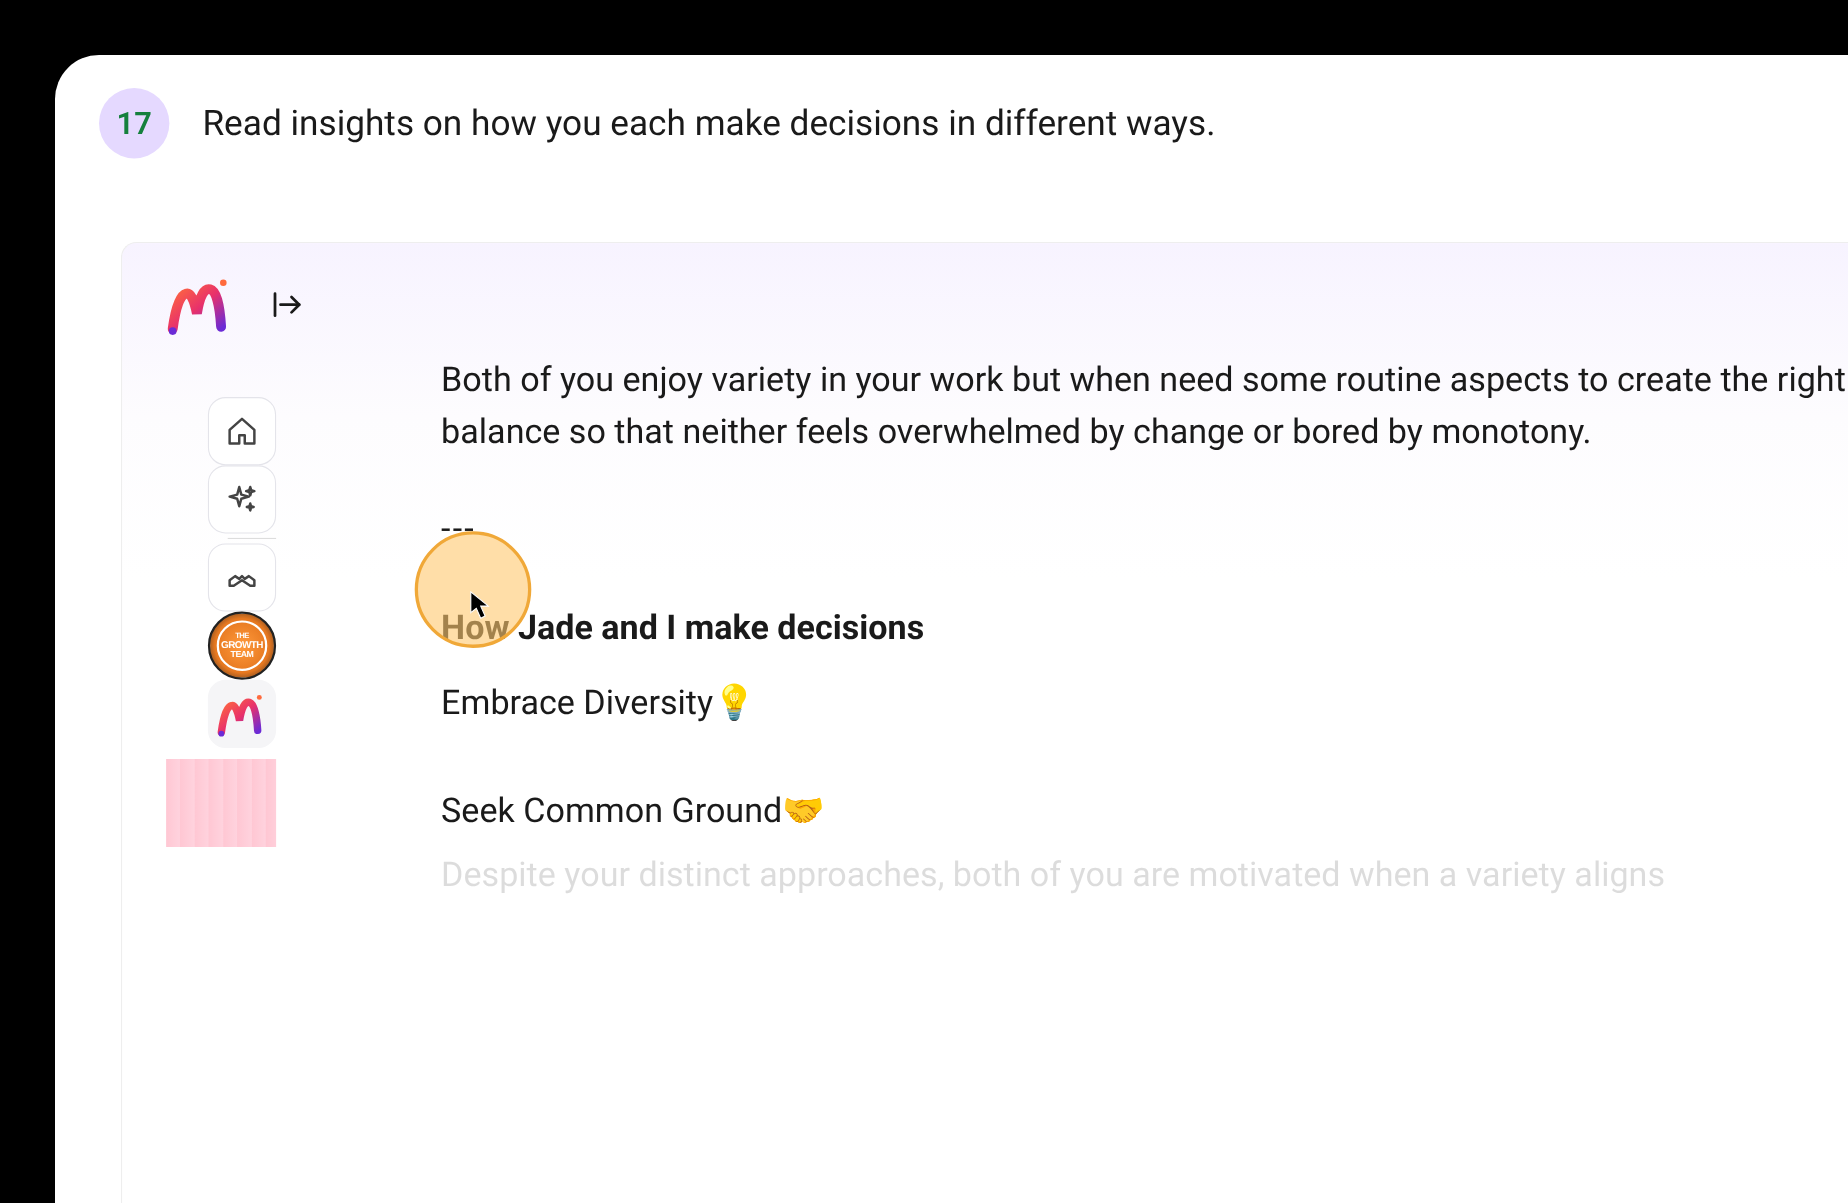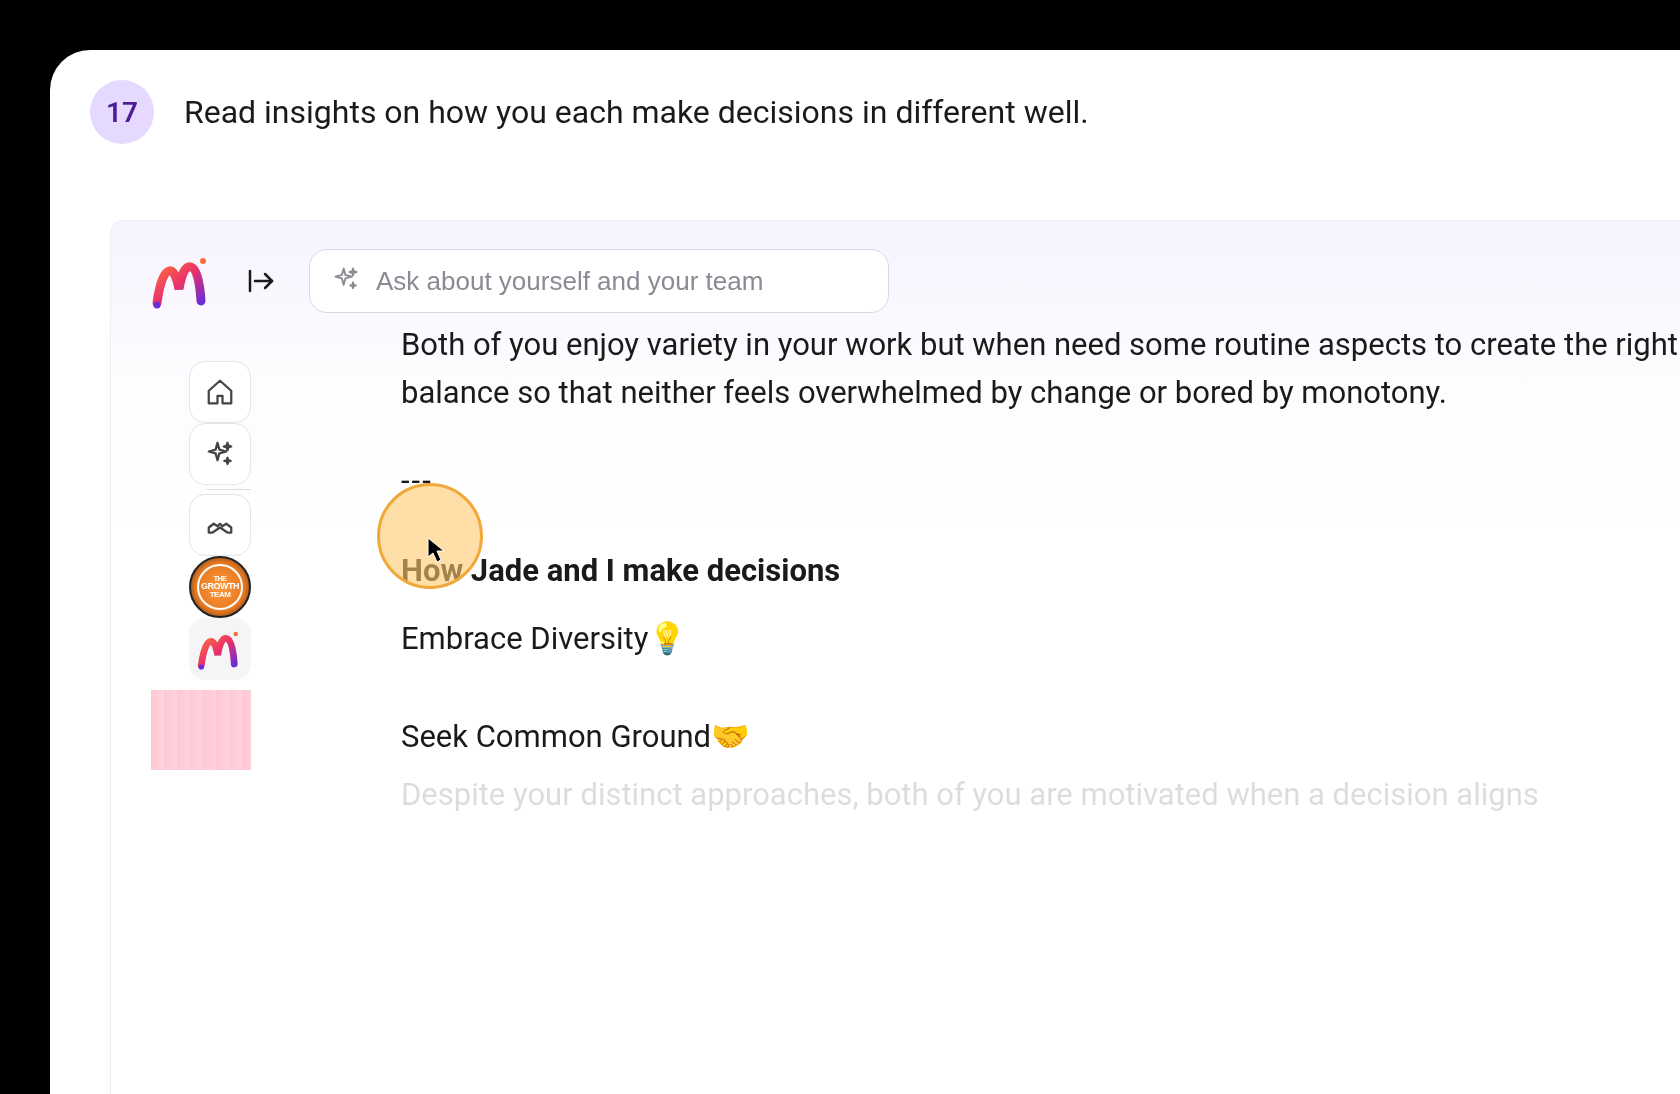--- a/index.html
+++ b/index.html
@@ -25,21 +25,21 @@
     display: flex;
     align-items: center;
     gap: 30px;
     padding: 30px 50px 20px 40px;
   }
   .step-badge {
     width: 64px;
     height: 64px;
     border-radius: 50%;
     background: #e5d9ff;
-    color: #4c1d95;
+    color: #15803d;
     font-size: 28px;
     font-weight: 600;
     display: flex;
     align-items: center;
     justify-content: center;
   }
   .instruction-text {
     font-size: 32px;
     color: #1a1a1a;
     font-weight: 400;
@@ -213,21 +213,21 @@
   }
   .cursor-arrow svg { width: 100%; height: 100%; }
 </style>
 </head>
 <body>
 
 <div class="window">
 
   <div class="instruction-bar">
     <div class="step-badge">17</div>
-    <div class="instruction-text">Read insights on how you each make decisions in different well.</div>
+    <div class="instruction-text">Read insights on how you each make decisions in different ways.</div>
   </div>
 
   <div class="app-area">
 
     <div class="topbar">
       <div class="logo">
         <svg viewBox="0 0 62 56">
           <defs>
             <linearGradient id="g1" x1="0" y1="0" x2="1" y2="1">
               <stop offset="0%" stop-color="#ff6a3d"></stop>
@@ -240,30 +240,20 @@
           <circle cx="6" cy="52" r="3.5" fill="#6b2bd6"></circle>
         </svg>
       </div>
       <div class="expand-btn">
         <svg viewBox="0 0 32 32" stroke="#1a1a1a" stroke-width="2.5" fill="none" stroke-linecap="round" stroke-linejoin="round">
           <line x1="5" y1="6" x2="5" y2="26"></line>
           <line x1="10" y1="16" x2="27" y2="16"></line>
           <polyline points="20,9 27,16 20,23"></polyline>
         </svg>
       </div>
-      <div class="search-box">
-        <span class="sparkle-icon">
-          <svg viewBox="0 0 24 24" stroke="#8a8a95" stroke-width="1.6" fill="none" stroke-linejoin="round">
-            <path d="M10 3 L11.5 8.5 L17 10 L11.5 11.5 L10 17 L8.5 11.5 L3 10 L8.5 8.5 Z"></path>
-            <path d="M18 3 L18.7 5.3 L21 6 L18.7 6.7 L18 9 L17.3 6.7 L15 6 L17.3 5.3 Z"></path>
-            <path d="M18 15 L18.6 17 L20.5 17.5 L18.6 18 L18 20 L17.4 18 L15.5 17.5 L17.4 17 Z"></path>
-          </svg>
-        </span>
-        <input type="text" placeholder="Ask about yourself and your team" style="">
-      </div>
     </div>
 
     <div class="sidebar">
       <div class="side-btn">
         <svg viewBox="0 0 24 24" stroke="#444" stroke-width="1.8" fill="none" stroke-linejoin="round">
           <path d="M3 11 L12 3 L21 11 L21 21 L14 21 L14 15 L10 15 L10 21 L3 21 Z"></path>
         </svg>
       </div>
       <div class="side-btn">
         <svg viewBox="0 0 24 24" stroke="#444" stroke-width="1.8" fill="none" stroke-linejoin="round">
@@ -298,21 +288,21 @@
     <div class="content">
       <p>Both of you enjoy variety in your work but when need some routine aspects to create the right balance so that neither feels overwhelmed by change or bored by monotony.</p>
       <p class="hr">---</p>
       <h2>How Jade and I make decisions</h2>
       <h3>
         <span>Embrace Diversity</span><span class="emoji">💡</span>
       </h3>
       <h3 style="margin-top:50px">
         <span>Seek Common Ground</span><span class="emoji">🤝</span>
       </h3>
-      <p style="opacity:0.15">Despite your distinct approaches, both of you are motivated when a decision aligns</p>
+      <p style="opacity:0.15">Despite your distinct approaches, both of you are motivated when a variety aligns</p>
     </div>
 
     <div class="highlight-cursor" style="top:262px; left:266px;"></div>
     <div class="cursor-arrow" style="top:316px; left:316px;">
       <svg viewBox="0 0 18 26">
         <path d="M1 1 L1 20 L6 16 L10 25 L14 23 L10 14 L17 14 Z" fill="#000" stroke="#fff" stroke-width="1"></path>
       </svg>
     </div>
 
   </div>

